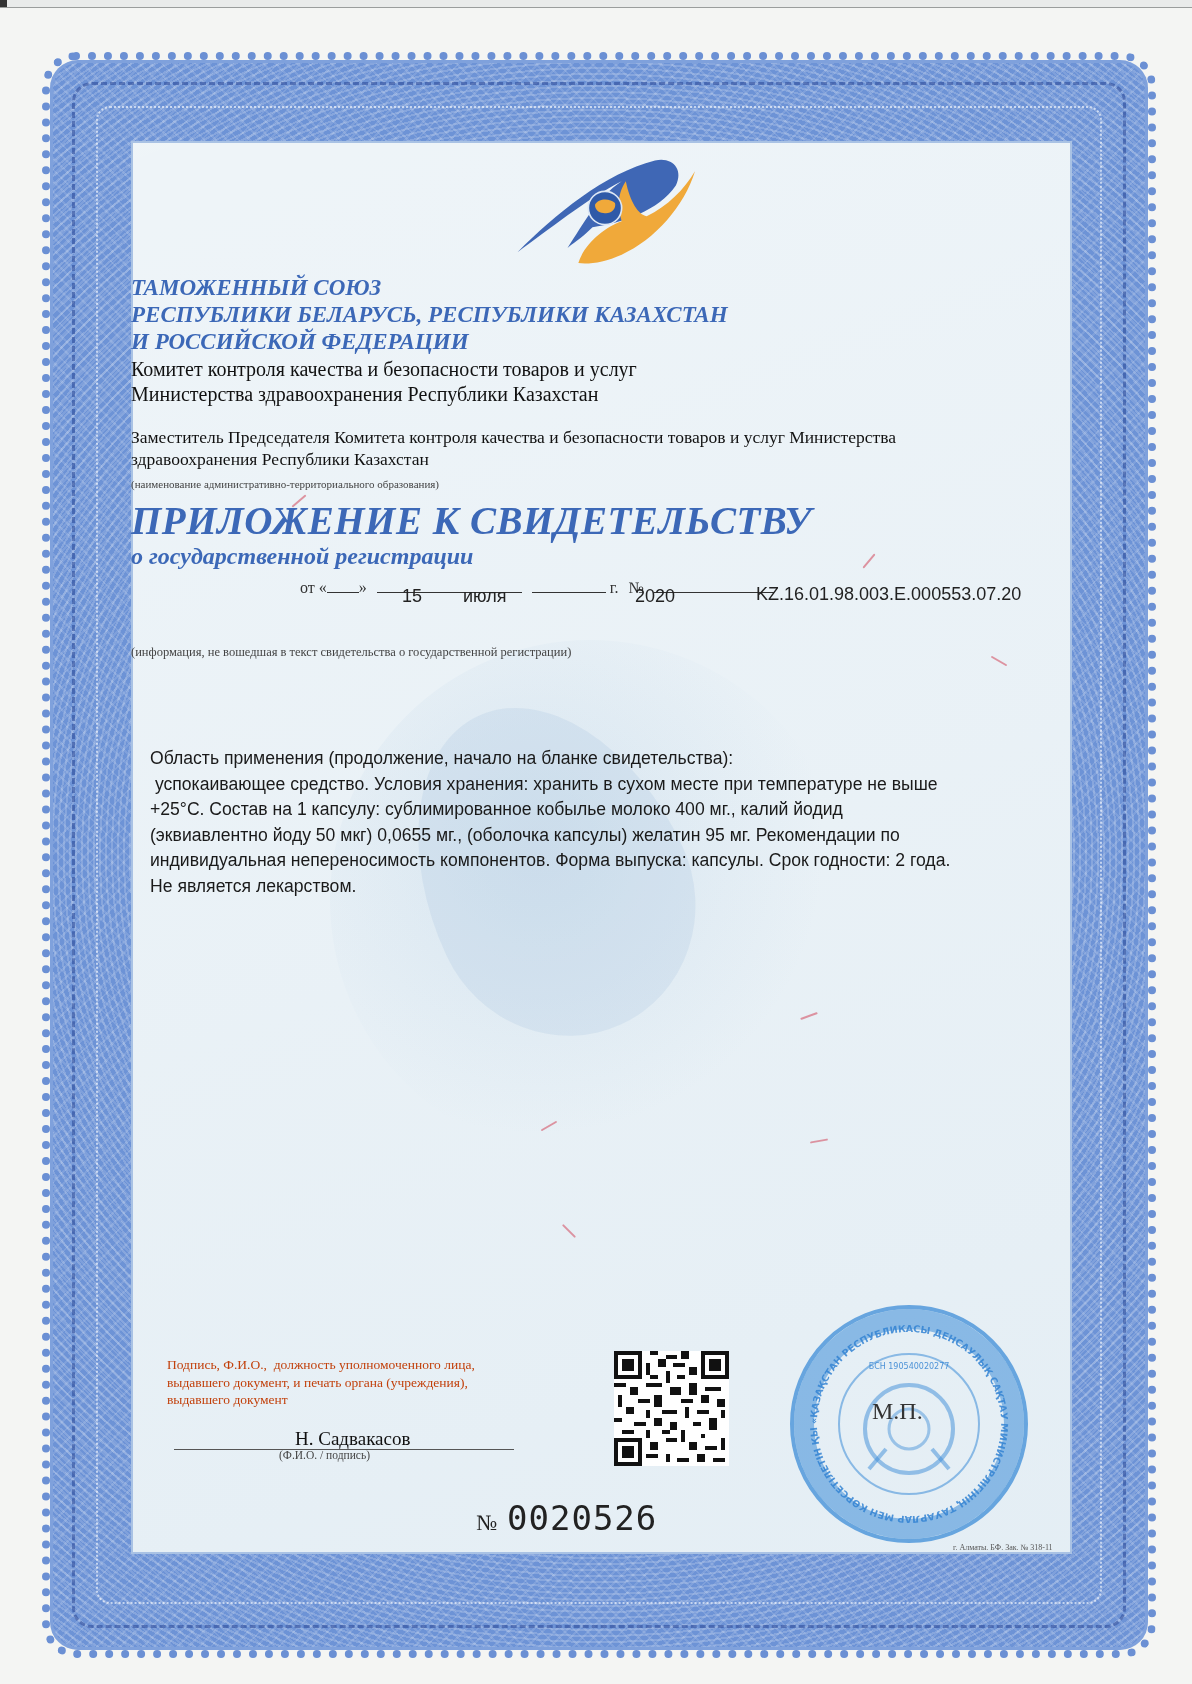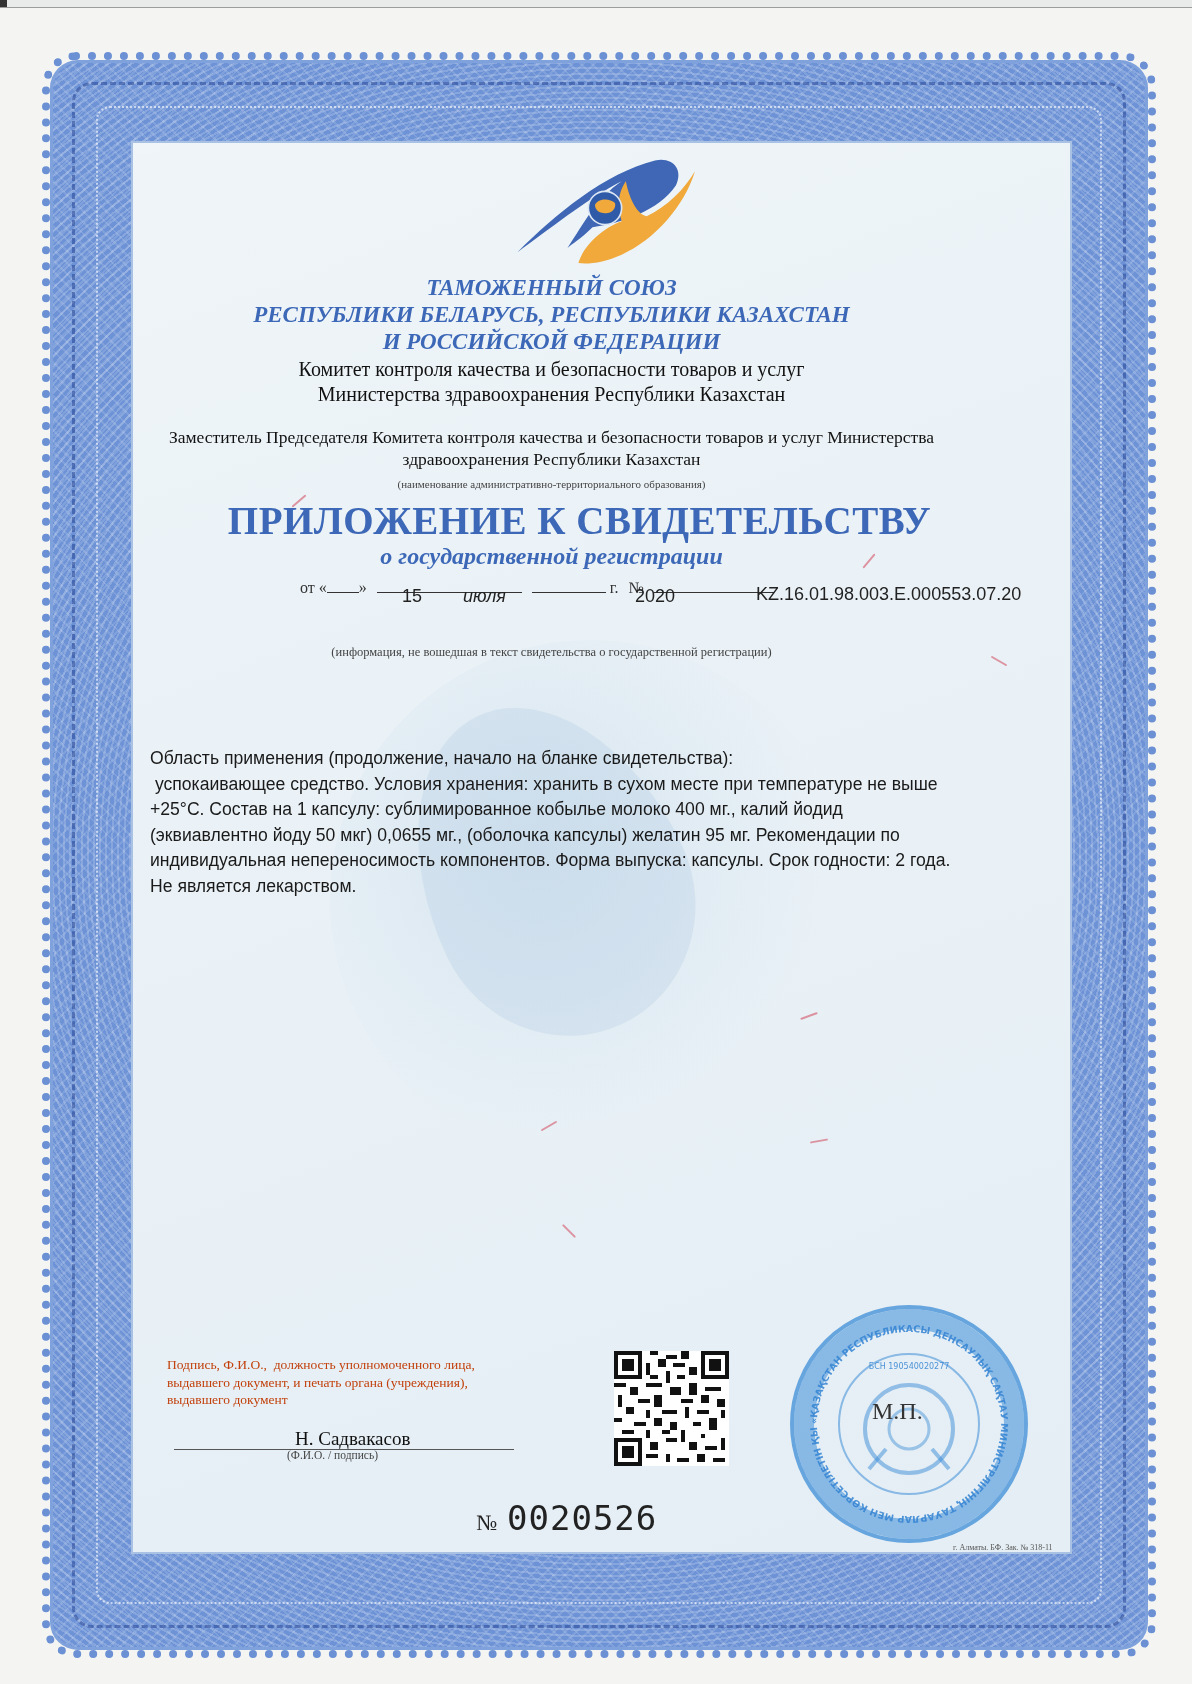--- a/index.html
+++ b/index.html
@@ -53,48 +53,48 @@
   }
   .watermark2 {
     position: absolute; left: 420px; top: 700px; width: 260px; height: 340px;
     border-radius: 50% 50% 50% 50% / 60% 60% 40% 40%;
     transform: rotate(-25deg);
     background: rgba(150,185,215,0.18);
   }
 
   .logo { position: absolute; left: 500px; top: 148px; width: 210px; height: 125px; }
 
-  .center { position: absolute; left: 131px; width: 841px; text-align: center; }
+  .center { position: absolute; left: 131px; width: 841px; text-align: left; }
   .ts-title {
     color: #3c68b7; font-style: italic; font-weight: bold; font-size: 23px; line-height: 27px;
   }
   .org { color: #111; font-size: 20px; line-height: 25px; }
   .org-sm { color: #111; font-size: 17.5px; line-height: 22px; }
   .caption-small { color: #444; font-size: 11px; }
   .big-title {
-    color: #3c68b7; font-weight: bold; font-size: 39px; letter-spacing: 0.5px; margin-left: 28px;
+    color: #3c68b7; font-style: italic; font-weight: bold; font-size: 39px; letter-spacing: 0.5px;
   }
   .sub-title {
     color: #3c68b7; font-style: italic; font-weight: bold; font-size: 24px;
   }
 
   .date-row { position: absolute; top: 578px; left: 300px; font-size: 16px; color: #333; white-space: nowrap; }
   .filled { position: absolute; font-family: "Liberation Sans", sans-serif; font-size: 18px; color: #222; white-space: nowrap; }
   .uline { display: inline-block; border-bottom: 1px solid #333; height: 14px; vertical-align: baseline; }
 
   .body-text {
     position: absolute; left: 146px; top: 744px; width: 940px;
     font-family: "Liberation Sans", sans-serif; font-size: 17.6px; line-height: 21.5px; color: #1a1a1a;
   }
   .body-text p { margin: 4px; }
 
   .sig-caption { position: absolute; left: 167px; top: 1356px; width: 400px; font-size: 13.5px; line-height: 17.5px; color: #c2410c; }
   .sig-line { position: absolute; left: 174px; top: 1449px; width: 340px; border-top: 1px solid #555; }
   .sig-name { position: absolute; left: 295px; top: 1428px; font-size: 19px; color: #111; }
-  .sig-sub { position: absolute; left: 287px; top: 1449px; font-size: 11.5px; color: #444; }
+  .sig-sub { position: absolute; left: 279px; top: 1449px; font-size: 11.5px; color: #444; }
 
   .qr { position: absolute; left: 614px; top: 1351px; width: 115px; height: 115px; background: #fff; }
 
   .stamp {
     position: absolute; left: 790px; top: 1305px; width: 230px; height: 230px; border-radius: 50%;
     border: 4px solid rgba(60,140,215,0.75);
     box-shadow: inset 0 0 0 16px rgba(235,244,251,0.0), inset 0 0 0 20px rgba(60,140,215,0.55);
   }
   .stamp-ring-text { position: absolute; inset: 0; }
   .mp { position: absolute; left: 872px; top: 1398px; font-size: 24px; color: #333; }
@@ -159,21 +159,21 @@
 
 <div class="date-row">
   <span>от «</span><span class="uline" style="width:32px;"></span><span>»</span>
   <span class="uline" style="width:145px;margin-left:6px;"></span>
   <span class="uline" style="width:74px;margin-left:6px;"></span>
   <span>г.</span>
   <span style="margin-left:6px;">№</span>
   <span class="uline" style="width:120px;margin-left:6px;"></span>
 </div>
 <div class="filled" style="left:402px;top:586px;">15</div>
-<div class="filled" style="left:463px;top:586px;font-style:italic;">июля</div>
+<div class="filled" style="left:463px;top:586px;">июля</div>
 <div class="filled" style="left:635px;top:586px;">2020</div>
 <div class="filled" style="left:756px;top:584px;">KZ.16.01.98.003.E.000553.07.20</div>
 
 <div class="center caption-small" style="top:645px;font-size:12.5px;">(информация, не вошедшая в текст свидетельства о государственной регистрации)</div>
 
 <div class="body-text">
   <p>Область применения (продолжение, начало на бланке свидетельства):</p>
   <p style="white-space:pre;"> успокаивающее средство. Условия хранения: хранить в сухом месте при температуре не выше</p>
   <p>+25°С. Состав на 1 капсулу: сублимированное кобылье молоко 400 мг., калий йодид</p>
   <p>(эквиавлентно йоду 50 мкг) 0,0655 мг., (оболочка капсулы) желатин 95 мг. Рекомендации по</p>

